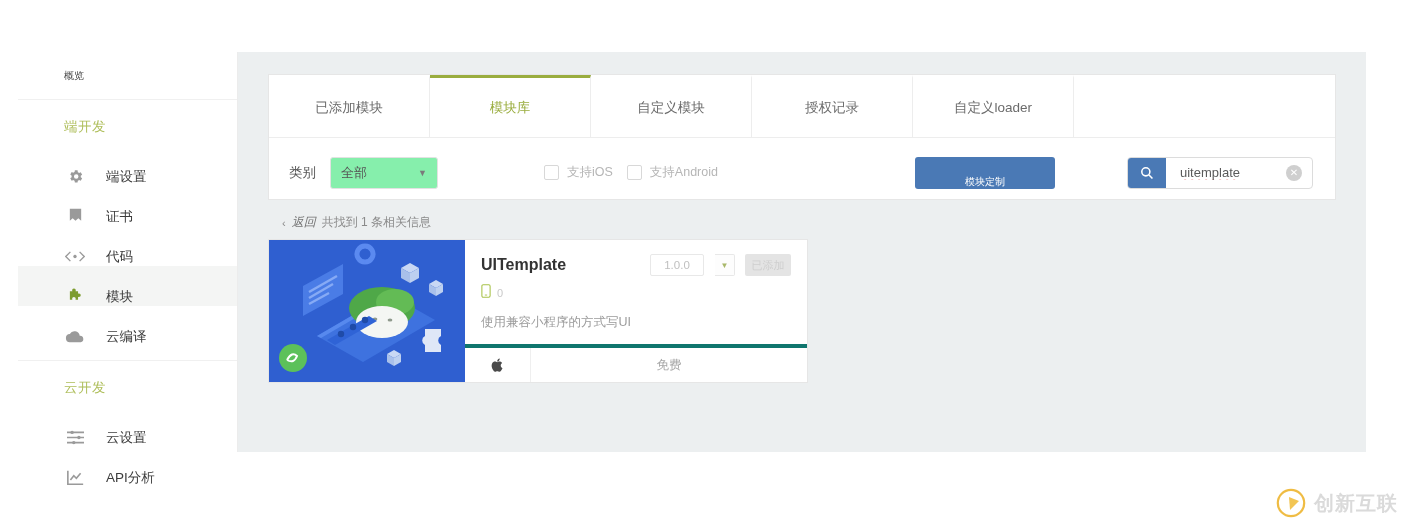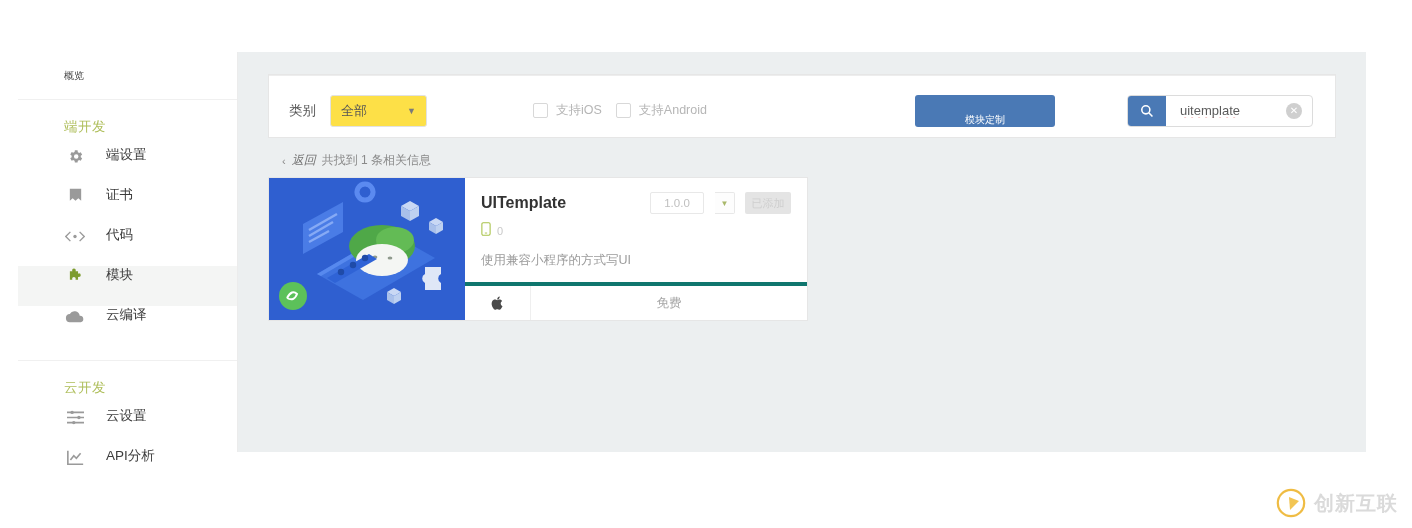--- a/index.html
+++ b/index.html
@@ -21,21 +21,21 @@
   .sb-overview {
     height: 48px; display: flex; align-items: center;
     padding-left: 46px; font-size: 10px; color: #444;
     border-bottom: 1px solid #f0f0f0;
   }
   .sb-group-title {
     padding: 18px 0 10px 46px;
     font-size: 13.5px; color: #aebe5a; letter-spacing: .5px;
   }
   .sb-item {
-    height: 40px; display: flex; align-items: flex-start;
+    height: 40px; display: flex; align-items: flex-end;
     padding-left: 46px; font-size: 13.5px; color: #3c3c3c;
     cursor: pointer;
   }
   .sb-item.active { background: #f4f5f4; }
   .sb-ico {
     width: 22px; height: 20px; margin-right: 20px;
     display: flex; align-items: center; justify-content: center;
     color: #9a9a9a; flex: none;
   }
   .sb-item.active .sb-ico { color: #7d9c2e; }
@@ -64,23 +64,23 @@
   .tab.active { color: #9aad3f; border-top-color: #9aad3f; }
   .tab-filler { flex: 1 1 auto; border-top: 3px solid transparent; background:#fff; }
 
   
   .filterbar {
     height: 62px; border-top: 1px solid #ededed;
     display: flex; align-items: center; padding: 8px 22px 0 20px;
   }
   .f-label { font-size: 13.5px; color: #585858; margin-right: 14px; }
   .select {
-    width: 97px; height: 32px; border: 1px solid #e2e2e2; border-radius: 3px;
+    width: 108px; height: 32px; border: 1px solid #e2e2e2; border-radius: 3px;
     display: flex; align-items: center; padding: 0 10px;
-    font-size: 13px; color: #565656; background:#fde047; cursor: pointer;
+    font-size: 13px; color: #565656; background:#86efac; cursor: pointer;
   }
   .select .caret { margin-left:auto; color:#7a7a7a; font-size: 9px; }
   .checks { display: flex; align-items:center; margin-left: 106px; gap: 14px; }
   .chk { display: flex; align-items: center; font-size: 12.5px; color: #b6b6b6; cursor: pointer; }
   .chkbox {
     width: 15px; height: 15px; border:1px solid #d8d8d8; border-radius:2px;
     margin-right: 8px; background:#fff; flex:none;
   }
   .btn-blue {
     margin-left: auto;
@@ -245,20 +245,38 @@
         </svg>
       </span>
       <span>API分析</span>
     </div>
   </div>
 
   <div class="content">
 
     <div class="panel">
 
+      <div class="tabs">
+        <div class="tab">
+          <span>已添加模块</span>
+        </div>
+        <div class="tab active">
+          <span>模块库</span>
+        </div>
+        <div class="tab">
+          <span>自定义模块</span>
+        </div>
+        <div class="tab">
+          <span>授权记录</span>
+        </div>
+        <div class="tab">
+          <span>自定义loader</span>
+        </div>
+        <div class="tab-filler"></div>
+      </div>
 
       <div class="filterbar">
         <span class="f-label">类别</span>
 
         <div class="select">
           <span>全部</span>
           <span class="caret">▼</span>
         </div>
 
         <div class="checks">

